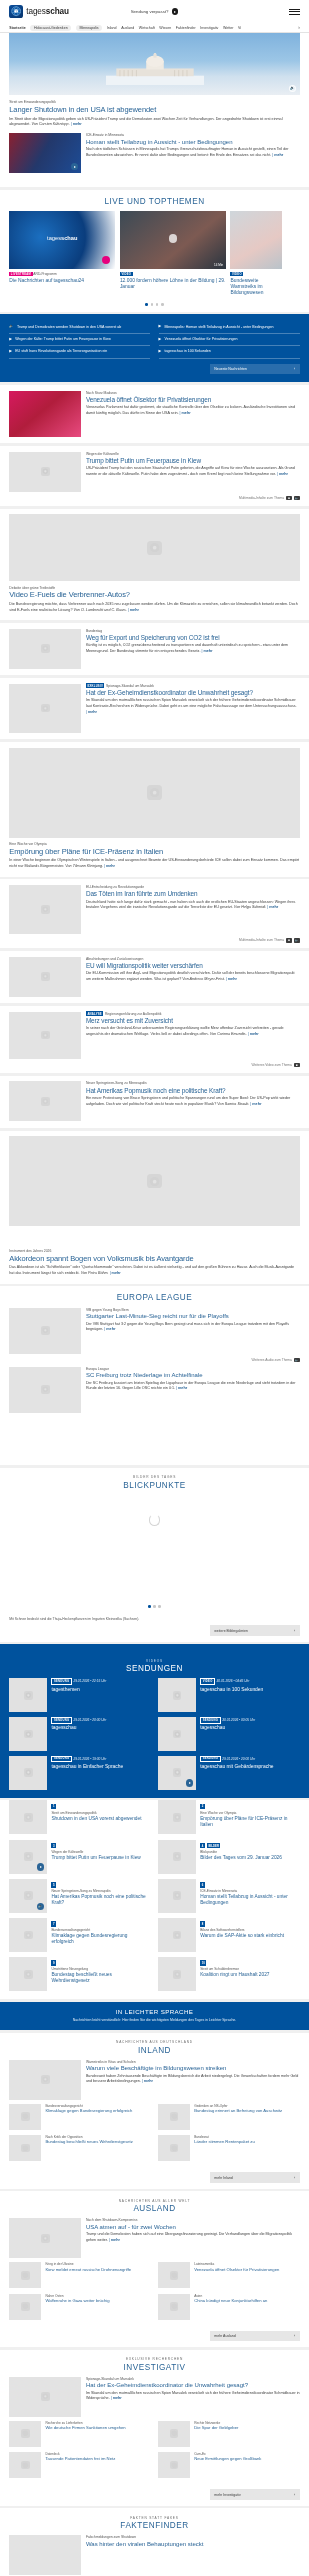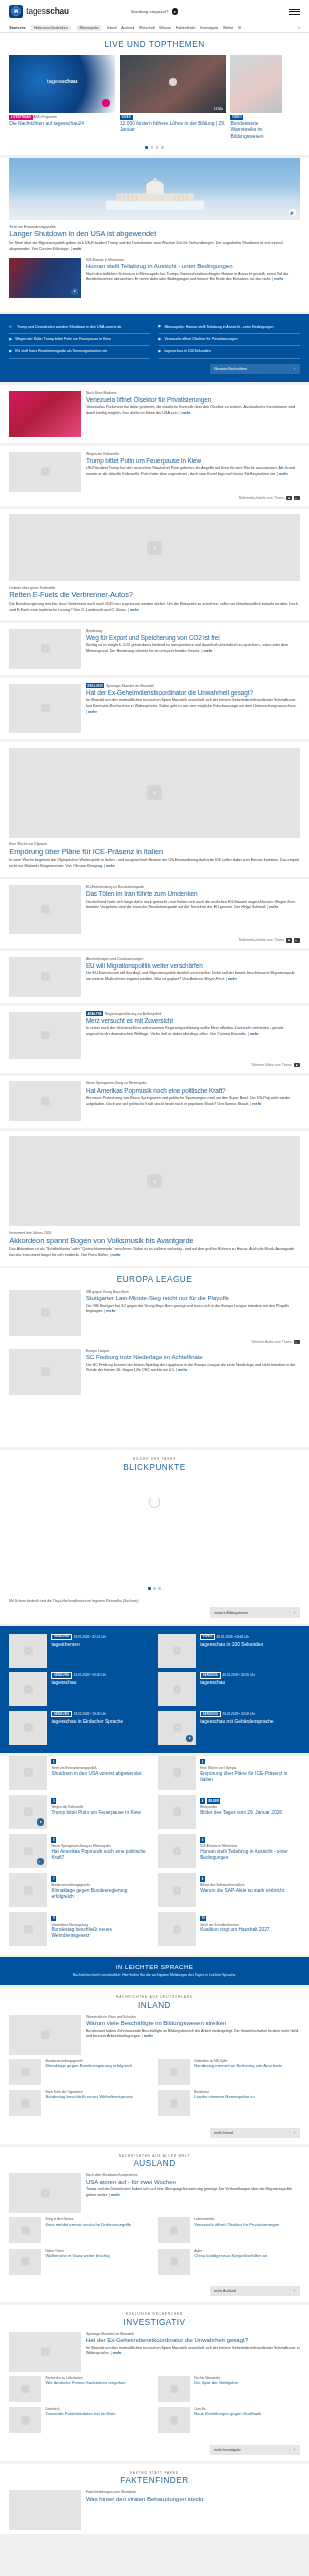--- a/index.html
+++ b/index.html
@@ -177,55 +177,20 @@
       <span class="nav-it">Inland</span>
       <span class="nav-it">Ausland</span>
       <span class="nav-it">Wirtschaft</span>
       <span class="nav-it">Wissen</span>
       <span class="nav-it">Faktenfinder</span>
       <span class="nav-it">Investigativ</span>
       <span class="nav-it">Wetter</span>
       <span class="nav-it">Vi</span>
     </div>
     <span class="nav-arrow">›</span>
-  </div>
-
-  <div class="card">
-    <div class="sec-t">
-      <div class="main">LIVE UND TOPTHEMEN</div>
-    </div>
-    <div class="carousel">
-      <div class="cc">
-        <div class="ph" style="background:radial-gradient(circle at 30% 45%, #1b6fc0 0%, #0a3d7d 55%, #ffffff 100%);">
-          <span style="position:absolute;left:50%;top:46%;transform:translate(-50%,-50%);color:#fff;font-size:5.7px;">tages<b>schau</b></span>
-          <span style="position:absolute;right:5.2px;bottom:5.2px;width:8.2px;height:8.2px;border-radius:50%;background:#e6007e;"></span>
-        </div>
-        <div class="meta"><span class="badge live">LIVESTREAM</span> <span>ARD-Programm</span></div>
-        <div class="ttl">Die Nachrichten auf tagesschau24</div>
-      </div>
-      <div class="cc">
-        <div class="ph" style="background:linear-gradient(140deg,#3c4a55 0%,#7d5a52 60%,#2a3540 100%);">
-          <span style="position:absolute;left:46%;top:40%;width:8.2px;height:8.2px;border-radius:50%;background:rgba(255,255,255,.75);"></span>
-          <span style="position:absolute;right:2.6px;bottom:2.1px;font-size:3.1px;color:#fff;">14 Min</span>
-        </div>
-        <div class="meta"><span class="badge video">VIDEO</span></div>
-        <div class="ttl">12.000 fordern höhere Löhne in der Bildung | 29. Januar</div>
-      </div>
-      <div class="cc part">
-        <div class="ph" style="background:linear-gradient(150deg,#cfd6db 0%,#e6c9c4 60%,#b9c3ca 100%);"></div>
-        <div class="meta"><span class="badge video">VIDEO</span></div>
-        <div class="ttl">Bundesweite Warnstreiks im Bildungswesen</div>
-      </div>
-    </div>
-    <div class="dots">
-        <i class="on"></i>
-        <i></i>
-        <i></i>
-        <i></i>
-      </div>
   </div>
 
   <div class="card pad" style="padding-top:0;">
     <div class="hero-img">
       <svg class="capitol" width="98" height="32" viewBox="0 0 190 62">
         <rect x="0" y="44" width="190" height="18" fill="#eef3f7"></rect>
         <rect x="20" y="30" width="150" height="15" fill="#e7e2da"></rect>
         <rect x="78" y="16" width="34" height="16" fill="#efeae2"></rect>
         <ellipse cx="95" cy="16" rx="17" ry="11" fill="#f2ede6"></ellipse>
         <rect x="92" y="2" width="6" height="7" fill="#e7e2da"></rect>
@@ -256,20 +221,55 @@
         </div>
       </div>
       <div class="body">
         <div class="kicker">ICE-Einsatz in Minnesota</div>
         <h3 class="head-sm">Homan stellt Teilabzug in Aussicht - unter Bedingungen</h3>
         <p class="tease"><span>Nach den tödlichen Schüssen in Minneapolis hat Trumps Grenzschutzbeauftragter Homan in Aussicht gestellt, einen Teil der Bundesbeamten abzuziehen. Er nennt dafür aber Bedingungen und betont: Ein Ende des Einsatzes sei das nicht. </span><a class="more">mehr</a></p>
       </div>
     </div>
   </div>
 
+  <div class="card">
+    <div class="sec-t">
+      <div class="main">LIVE UND TOPTHEMEN</div>
+    </div>
+    <div class="carousel">
+      <div class="cc">
+        <div class="ph" style="background:radial-gradient(circle at 30% 45%, #1b6fc0 0%, #0a3d7d 55%, #ffffff 100%);">
+          <span style="position:absolute;left:50%;top:46%;transform:translate(-50%,-50%);color:#fff;font-size:5.7px;">tages<b>schau</b></span>
+          <span style="position:absolute;right:5.2px;bottom:5.2px;width:8.2px;height:8.2px;border-radius:50%;background:#e6007e;"></span>
+        </div>
+        <div class="meta"><span class="badge live">LIVESTREAM</span> <span>ARD-Programm</span></div>
+        <div class="ttl">Die Nachrichten auf tagesschau24</div>
+      </div>
+      <div class="cc">
+        <div class="ph" style="background:linear-gradient(140deg,#3c4a55 0%,#7d5a52 60%,#2a3540 100%);">
+          <span style="position:absolute;left:46%;top:40%;width:8.2px;height:8.2px;border-radius:50%;background:rgba(255,255,255,.75);"></span>
+          <span style="position:absolute;right:2.6px;bottom:2.1px;font-size:3.1px;color:#fff;">14 Min</span>
+        </div>
+        <div class="meta"><span class="badge video">VIDEO</span></div>
+        <div class="ttl">12.000 fordern höhere Löhne in der Bildung | 29. Januar</div>
+      </div>
+      <div class="cc part">
+        <div class="ph" style="background:linear-gradient(150deg,#cfd6db 0%,#e6c9c4 60%,#b9c3ca 100%);"></div>
+        <div class="meta"><span class="badge video">VIDEO</span></div>
+        <div class="ttl">Bundesweite Warnstreiks im Bildungswesen</div>
+      </div>
+    </div>
+    <div class="dots">
+        <i class="on"></i>
+        <i></i>
+        <i></i>
+        <i></i>
+      </div>
+  </div>
+
   <div class="sec-blue">
     <div class="kub">
       <div class="kub-col">
         <div class="kub-li">
             <span class="ic">🔈</span>
             <span>Trump und Demokraten wenden Shutdown in den USA vorerst ab</span>
           </div>
         <div class="kub-li">
             <span class="ic">▶</span>
             <span>Wegen der Kälte: Trump bittet Putin um Feuerpause in Kiew</span>
@@ -344,21 +344,21 @@
     <div class="big-ph">
       <span class="ard-ph">
           <svg viewBox="0 0 24 24">
             <circle cx="12" cy="12" r="10" fill="#cfcfcf"></circle>
             <circle cx="12" cy="12" r="4" fill="#ececec"></circle>
           </svg>
         </span>
     </div>
     <div style="padding-top:4.6px;">
       <div class="kicker">Debatte über grüne Treibstoffe</div>
-      <h2 class="head">Retten E-Fuels die Verbrenner-Autos?</h2>
+      <h2 class="head">Video E-Fuels die Verbrenner-Autos?</h2>
       <p class="tease"><span>Die Bundesregierung möchte, dass Verbrenner auch nach 2035 neu zugelassen werden dürfen. Um die Klimaziele zu erreichen, sollen sie klimafreundlich betankt werden. Doch sind E-Fuels eine realistische Lösung? </span><i>Von O. Lambrecht und C. Baars.</i> <a class="more">mehr</a></p>
     </div>
   </div>
 
   <div class="card">
     <div class="row">
       <div class="thumb">
         <div class="thumb-ph">
           <span class="ard-ph">
               <svg viewBox="0 0 24 24">
@@ -503,21 +503,21 @@
 
   <div class="card pad">
     <div class="big-ph tall">
       <span class="ard-ph">
           <svg viewBox="0 0 24 24">
             <circle cx="12" cy="12" r="10" fill="#cfcfcf"></circle>
             <circle cx="12" cy="12" r="4" fill="#ececec"></circle>
           </svg>
         </span>
     </div>
-    <div style="padding-top:5px;">
+    <div style="padding-top:23px;">
       <div class="kicker">Instrument des Jahres 2026</div>
       <h2 class="head">Akkordeon spannt Bogen von Volksmusik bis Avantgarde</h2>
       <p class="tease"><span>Das Akkordeon ist als "Schifferklavier" oder "Quetschkommode" verschrien. Dabei ist es äußerst vielseitig - und auf den großen Bühnen zu Hause. Auch die Musik-Avantgarde hat das Instrument längst für sich entdeckt. </span><i>Von Petra Böhm.</i> <a class="more">mehr</a></p>
     </div>
   </div>
 
   <div class="card">
     <div class="sec-t">
       <div class="main">EUROPA LEAGUE</div>
     </div>
@@ -577,20 +577,24 @@
     <div class="gal-cap">Mit Schnee bedeckt sind die Thuja-Heckenpflanzen im Irrgarten Kleinwelka (Sachsen).</div>
     <div style="overflow:hidden;">
       <div class="btn-grey">
         <span>weitere Bildergalerien</span>
         <span>›</span>
       </div>
     </div>
   </div>
 
   <div class="sec-blue">
+    <div class="sec-t">
+      <div class="sup">VIDEOS</div>
+      <div class="main">SENDUNGEN</div>
+    </div>
     <div class="sgrid">
       <div class="it">
         <div class="ph">
             <span class="ard-ph">
               <svg viewBox="0 0 24 24">
                 <circle cx="12" cy="12" r="10" fill="#c9c9c9"></circle>
                 <circle cx="12" cy="12" r="4" fill="#efefef"></circle>
               </svg>
             </span>
           </div>

